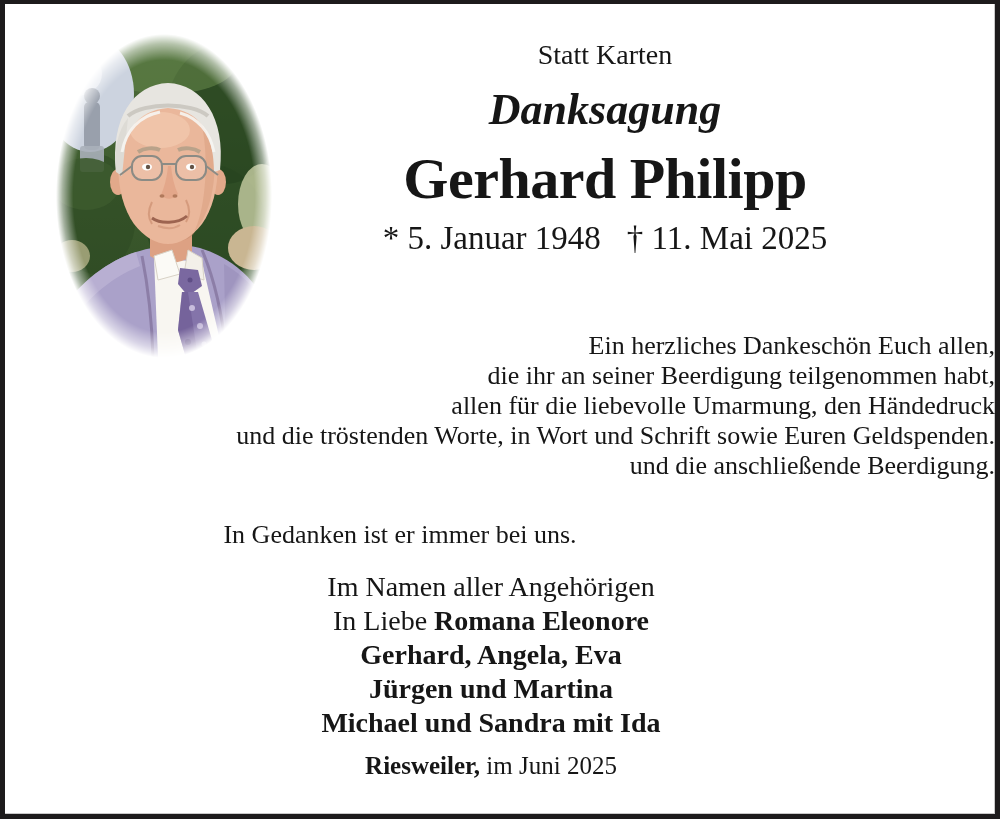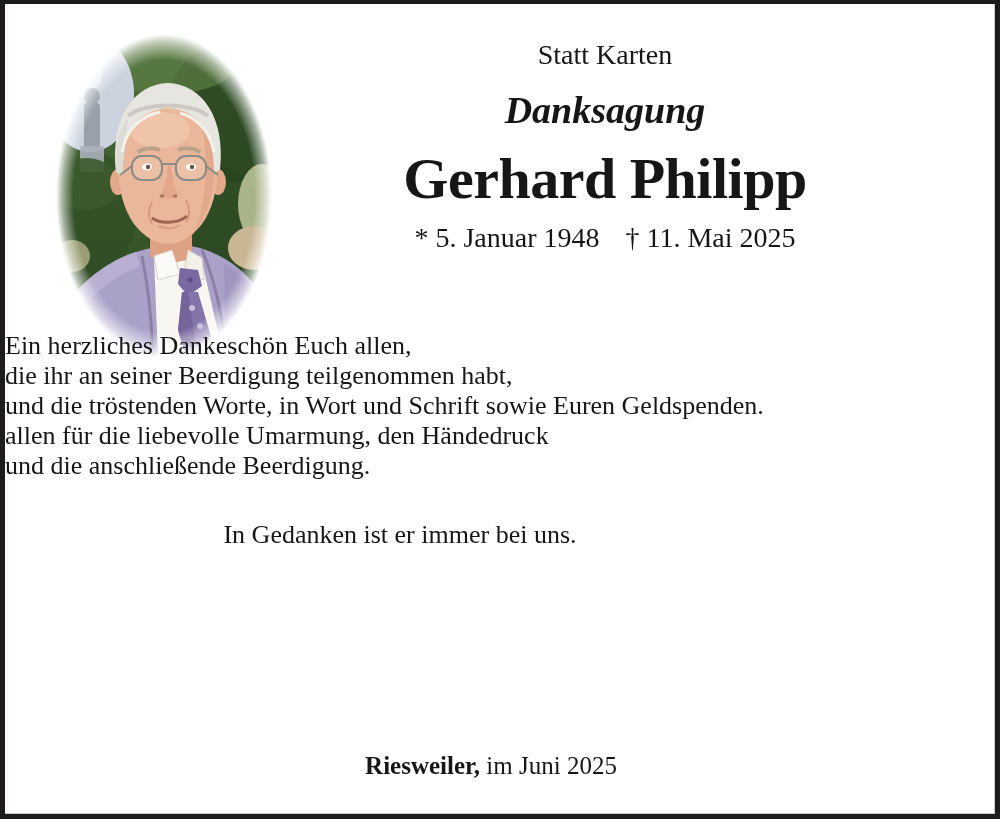--- a/index.html
+++ b/index.html
@@ -18,27 +18,27 @@
   }
   .photo {
     position:absolute; left:51px; top:30px;
     width:216px; height:324px;
   }
   .header {
     position:absolute; left:205px; top:36px; width:790px;
     text-align:center;
   }
   .pre-title { font-size:28px; line-height:30px; }
-  .title { font-size:38px; line-height:48px; font-weight:bold; font-style:italic; margin-top:16px; }
+  .title { font-size:44px; line-height:48px; font-weight:bold; font-style:italic; margin-top:16px; }
   .name { font-size:58px; line-height:66px; font-weight:bold; margin-top:12px; letter-spacing:-0.5px; }
-  .dates { font-size:28px; line-height:32px; margin-top:10px; }
+  .dates { font-size:33px; line-height:32px; margin-top:10px; }
   .dates .birth { margin-right:26px; }
   .thanks {
     position:absolute; left:0; top:327px; width:990px;
-    text-align:left; font-size:26px; line-height:30px;
+    text-align:right; font-size:26px; line-height:30px;
   }
   .remembrance {
     position:absolute; left:0; top:516px; width:790px;
     text-align:center; font-size:26px; line-height:30px;
   }
   .family {
     position:absolute; left:0; top:566px; width:972px;
     text-align:center; font-size:28px; line-height:34px;
   }
   .bold { font-weight:bold; }
@@ -147,25 +147,32 @@
     <div class="title">Danksagung</div>
     <div class="name">Gerhard Philipp</div>
     <div class="dates">
       <span class="birth">* 5. Januar 1948</span><span>† 11. Mai 2025</span>
     </div>
   </div>
 
   <div class="thanks">
     <div>Ein herzliches Dankeschön Euch allen,</div>
     <div>die ihr an seiner Beerdigung teilgenommen habt,</div>
+    <div>allen für die liebevolle Umarmung, den Händedruck</div>
     <div>und die tröstenden Worte, in Wort und Schrift sowie Euren Geldspenden.</div>
-    <div>allen für die liebevolle Umarmung, den Händedruck</div>
     <div>und die anschließende Beerdigung.</div>
   </div>
 
   <div class="remembrance">In Gedanken ist er immer bei uns.</div>
 
+  <div class="family">
+    <div>Im Namen aller Angehörigen</div>
+    <div><span>In Liebe </span><span class="bold">Romana Eleonore</span></div>
+    <div class="bold">Gerhard, Angela, Eva</div>
+    <div class="bold">Jürgen und Martina</div>
+    <div class="bold">Michael und Sandra mit Ida</div>
+  </div>
 
   <div class="closing">
     <span class="bold">Riesweiler,</span><span> im Juni 2025</span>
   </div>
 
 </div>
 
 </body></html>

